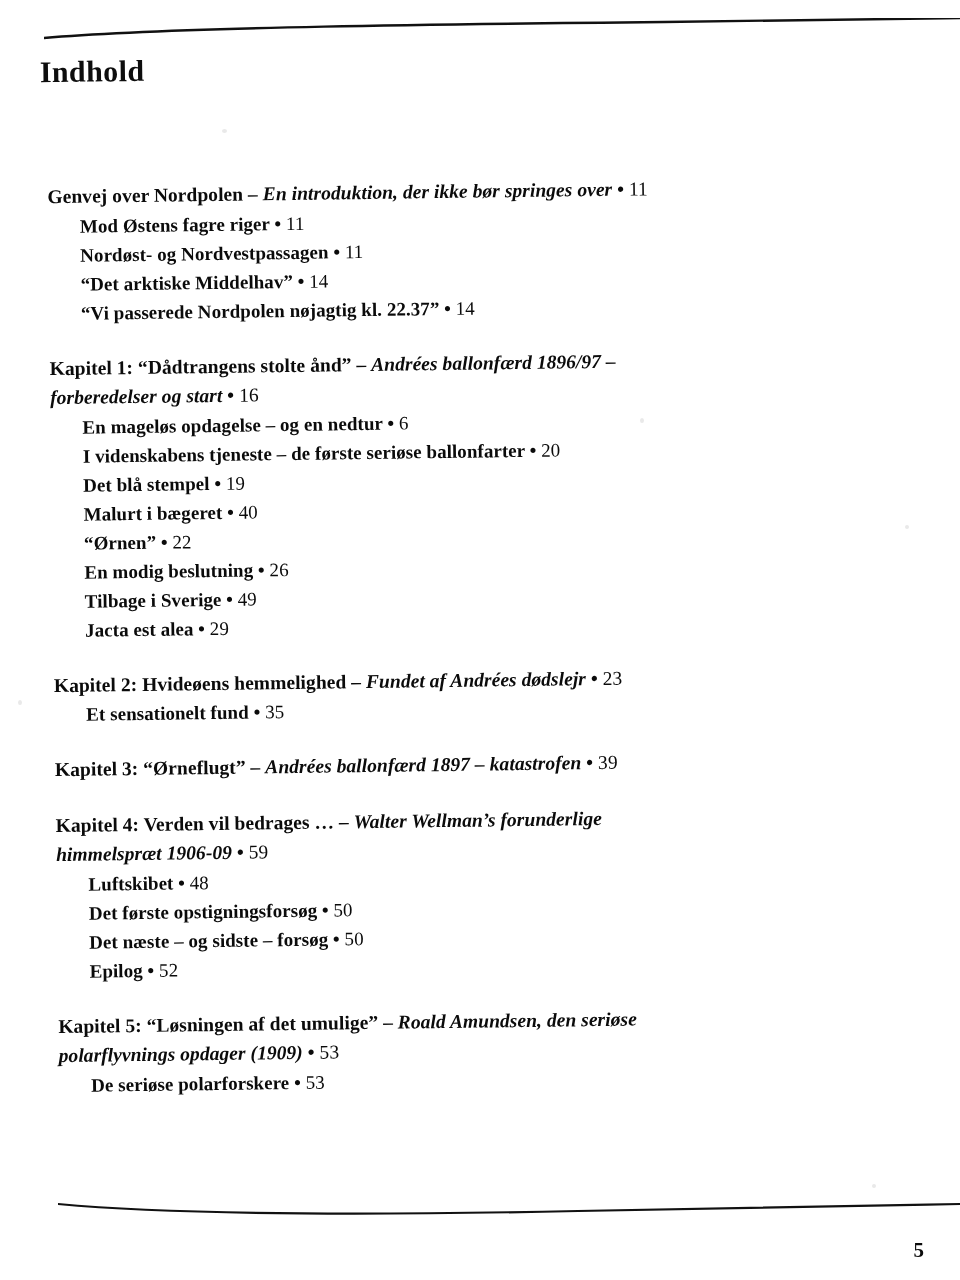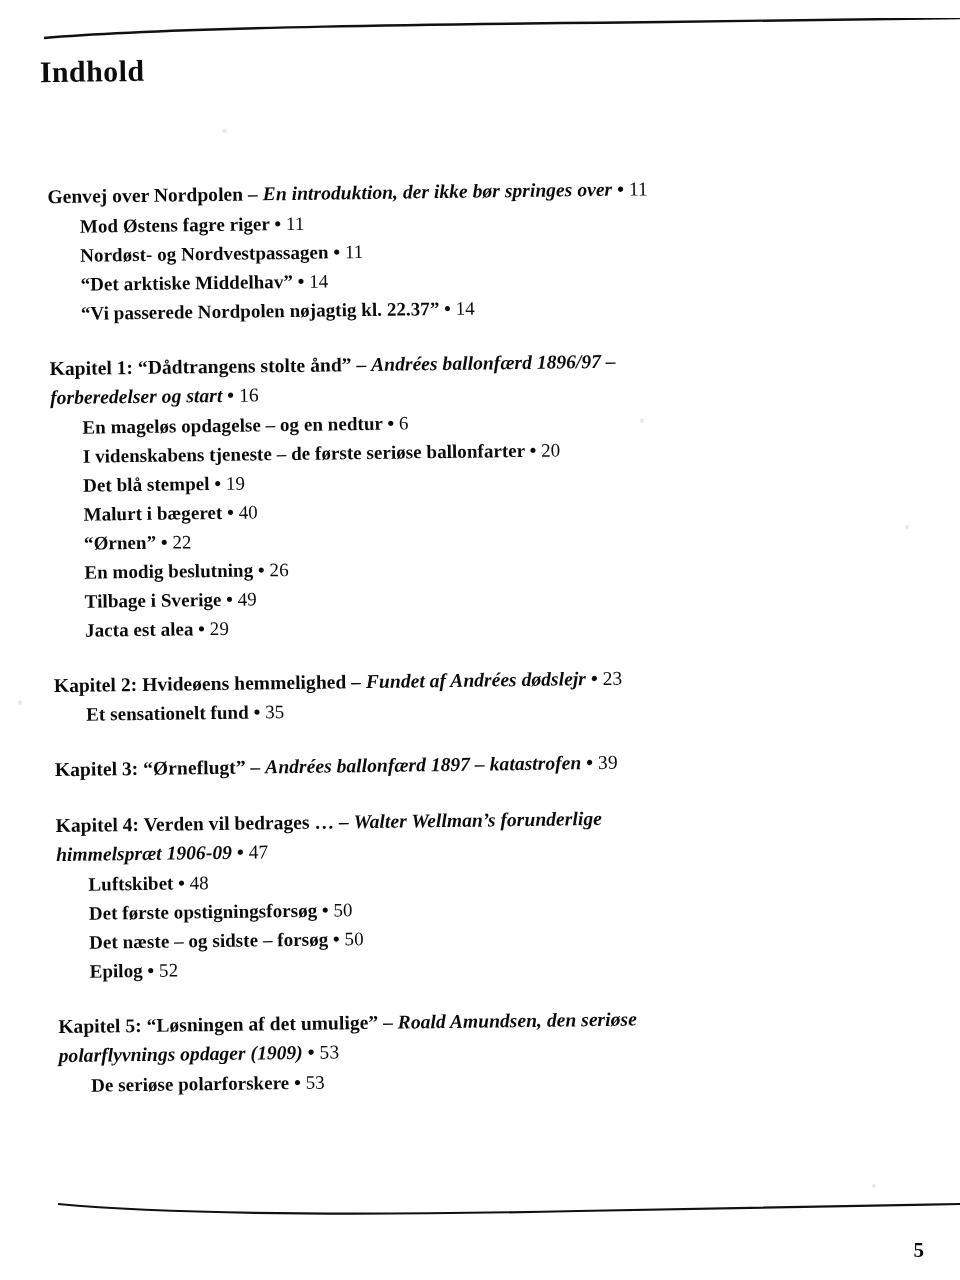--- a/index.html
+++ b/index.html
@@ -149,21 +149,21 @@
           <div class="entry level-2"><span>Jacta est alea</span><span class="sep"> • </span><span class="pg">29</span></div>
         </div>
         <div class="group">
           <div class="entry level-1"><span>Kapitel 2: Hvideøens hemmelighed – </span><span class="it">Fundet af Andrées dødslejr</span><span class="sep"> • </span><span class="pg">23</span></div>
           <div class="entry level-2"><span>Et sensationelt fund</span><span class="sep"> • </span><span class="pg">35</span></div>
         </div>
         <div class="group">
           <div class="entry level-1"><span>Kapitel 3: “Ørneflugt” – </span><span class="it">Andrées ballonfærd 1897 – katastrofen</span><span class="sep"> • </span><span class="pg">39</span></div>
         </div>
         <div class="group">
-          <div class="entry level-1"><span>Kapitel 4: Verden vil bedrages … – </span><span class="it">Walter Wellman’s forunderlige himmelspræt 1906-09</span><span class="sep"> • </span><span class="pg">47</span></div>
+          <div class="entry level-1"><span>Kapitel 4: Verden vil bedrages … – </span><span class="it">Walter Wellman’s forunderlige himmelspræt 1906-09</span><span class="sep"> • </span><span class="pg">59</span></div>
           <div class="entry level-2"><span>Luftskibet</span><span class="sep"> • </span><span class="pg">48</span></div>
           <div class="entry level-2"><span>Det første opstigningsforsøg</span><span class="sep"> • </span><span class="pg">50</span></div>
           <div class="entry level-2"><span>Det næste – og sidste – forsøg</span><span class="sep"> • </span><span class="pg">50</span></div>
           <div class="entry level-2"><span>Epilog</span><span class="sep"> • </span><span class="pg">52</span></div>
         </div>
         <div class="group">
           <div class="entry level-1"><span>Kapitel 5: “Løsningen af det umulige” – </span><span class="it">Roald Amundsen, den seriøse polarflyvnings opdager (1909)</span><span class="sep"> • </span><span class="pg">53</span></div>
           <div class="entry level-2"><span>De seriøse polarforskere</span><span class="sep"> • </span><span class="pg">53</span></div>
         </div>
       </div>

